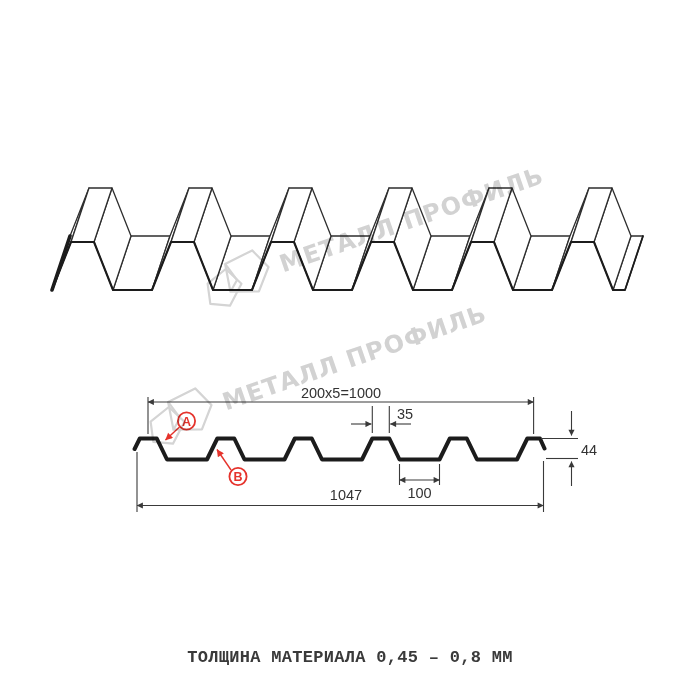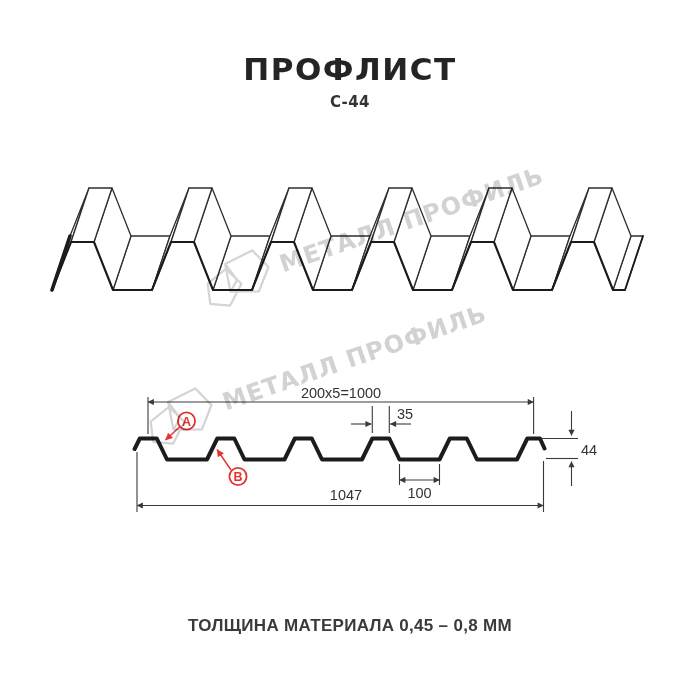--- a/index.html
+++ b/index.html
@@ -3,41 +3,37 @@
 <meta charset="utf-8">
 <style>
   html,body{margin:0;padding:0;background:#ffffff;}
   .page{position:relative;width:700px;height:700px;background:#ffffff;overflow:hidden;
         font-family:"Liberation Sans",sans-serif;}
   .hdr{position:absolute;top:52px;left:0;width:700px;text-align:center;}
   .title{font-family:"DejaVu Sans",sans-serif;font-weight:bold;font-size:31px;
          letter-spacing:1.5px;color:#242424;line-height:1.1;}
   .subtitle{margin-top:7px;font-family:"DejaVu Sans",sans-serif;font-weight:bold;
             font-size:15px;color:#333333;letter-spacing:0.5px;}
-  .footer{position:absolute;top:616px;left:0;width:700px;text-align:center;
-          font-family:Liberation Sans, sans-serif;font-weight:bold;font-size:17px;
+  .footer{position:absolute;top:648px;left:0;width:700px;text-align:center;
+          font-family:Liberation Mono, monospace;font-weight:bold;font-size:17px;
           color:#3a3a3a;letter-spacing:0.3px;}
   svg.draw{position:absolute;left:0;top:0;}
   .wm{position:absolute;display:flex;align-items:center;gap:9px;
       transform:rotate(-19deg);transform-origin:0 50%;mix-blend-mode:multiply;
       pointer-events:none;white-space:nowrap;}
   .wm-text{font-family:"DejaVu Sans",sans-serif;font-weight:bold;font-size:24px;
            color:#d2d2d2;letter-spacing:1px;}
   .wm1{left:202px;top:266px;}
   .wm2{left:145px;top:404px;}
 </style>
 </head>
 <body>
 
 <div class="page">
 
-  <div class="hdr">
-    <div class="title">ПРОФЛИСТ</div>
-    <div class="subtitle">С-44</div>
-  </div>
 
   <svg class="draw" width="700" height="700" viewBox="0 0 700 700">
     <defs>
       <marker id="arr" viewBox="0 0 10 10" refX="9.5" refY="5" markerWidth="8.5" markerHeight="5.6" orient="auto-start-reverse">
         <path d="M0,0 L10,5 L0,10 Z" fill="#3a3a3a"></path>
       </marker>
       <marker id="arrR" viewBox="0 0 10 10" refX="9.5" refY="5" markerWidth="7.5" markerHeight="5.2" orient="auto-start-reverse">
         <path d="M0,0 L10,5 L0,10 Z" fill="#e5332c"></path>
       </marker>
     </defs>

